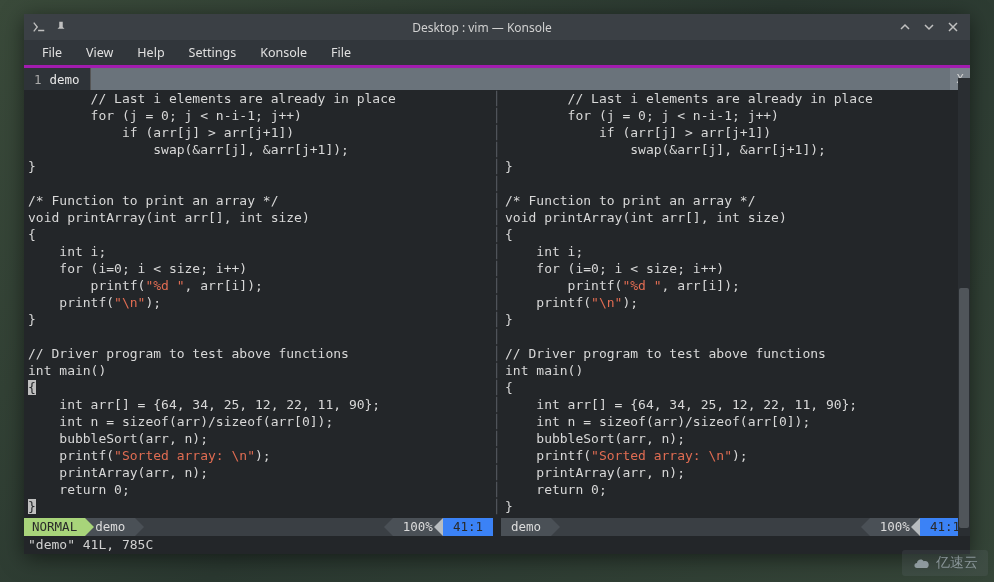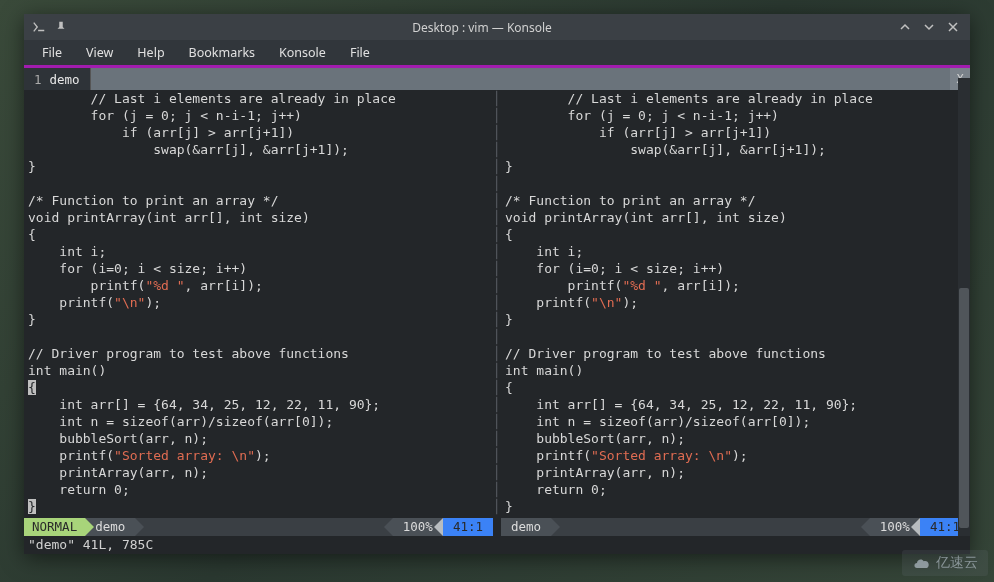--- a/index.html
+++ b/index.html
@@ -243,21 +243,21 @@
             <path d="M2 2 L10 10 M10 2 L2 10"></path>
           </svg>
         </div>
     </div>
   </div>
 
   <div class="menubar">
     <div class="menu-item">File</div>
     <div class="menu-item">View</div>
     <div class="menu-item">Help</div>
-    <div class="menu-item">Bookmarks</div>
+    <div class="menu-item">Settings</div>
     <div class="menu-item">Konsole</div>
     <div class="menu-item">File</div>
   </div>
 
   <div class="tabbar">
     <div class="tab">
       <span class="tab-index">1</span>
       <span>demo</span>
     </div>
     <div style="flex:1"></div>

